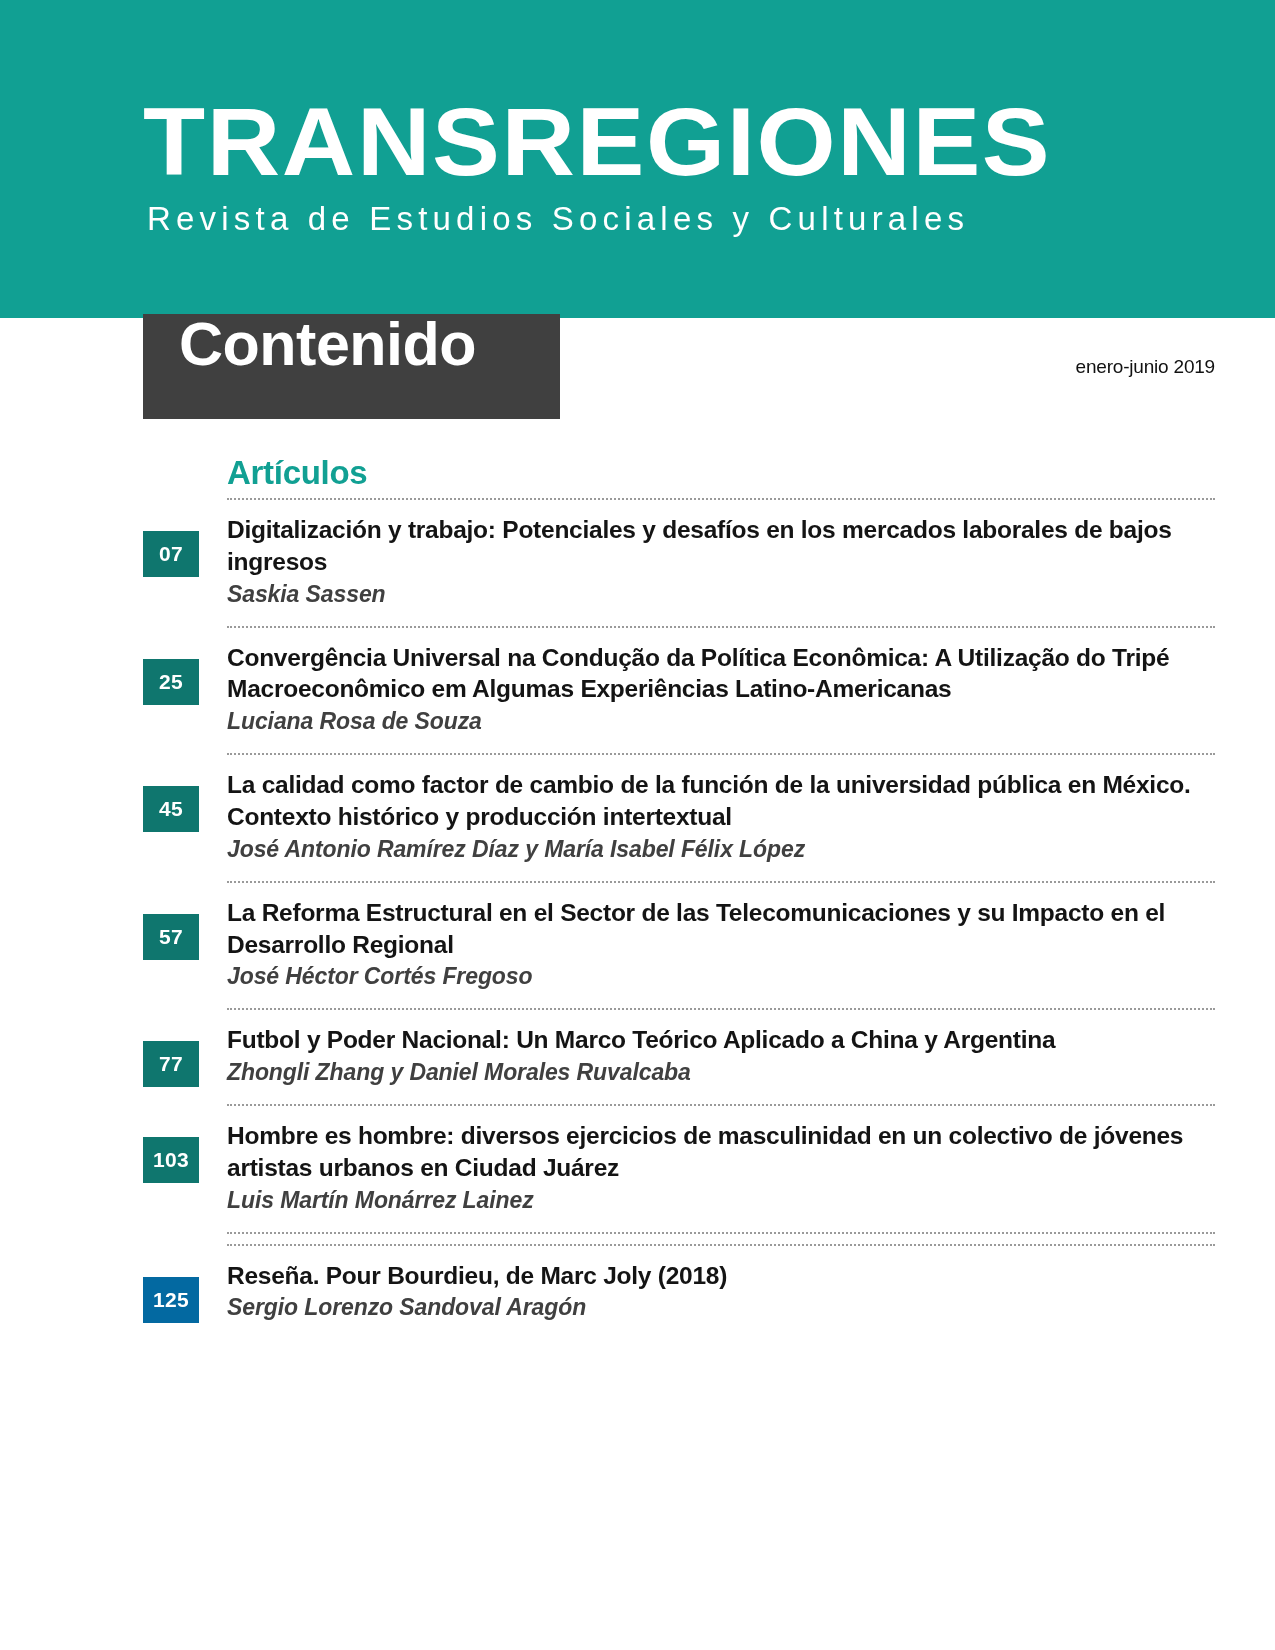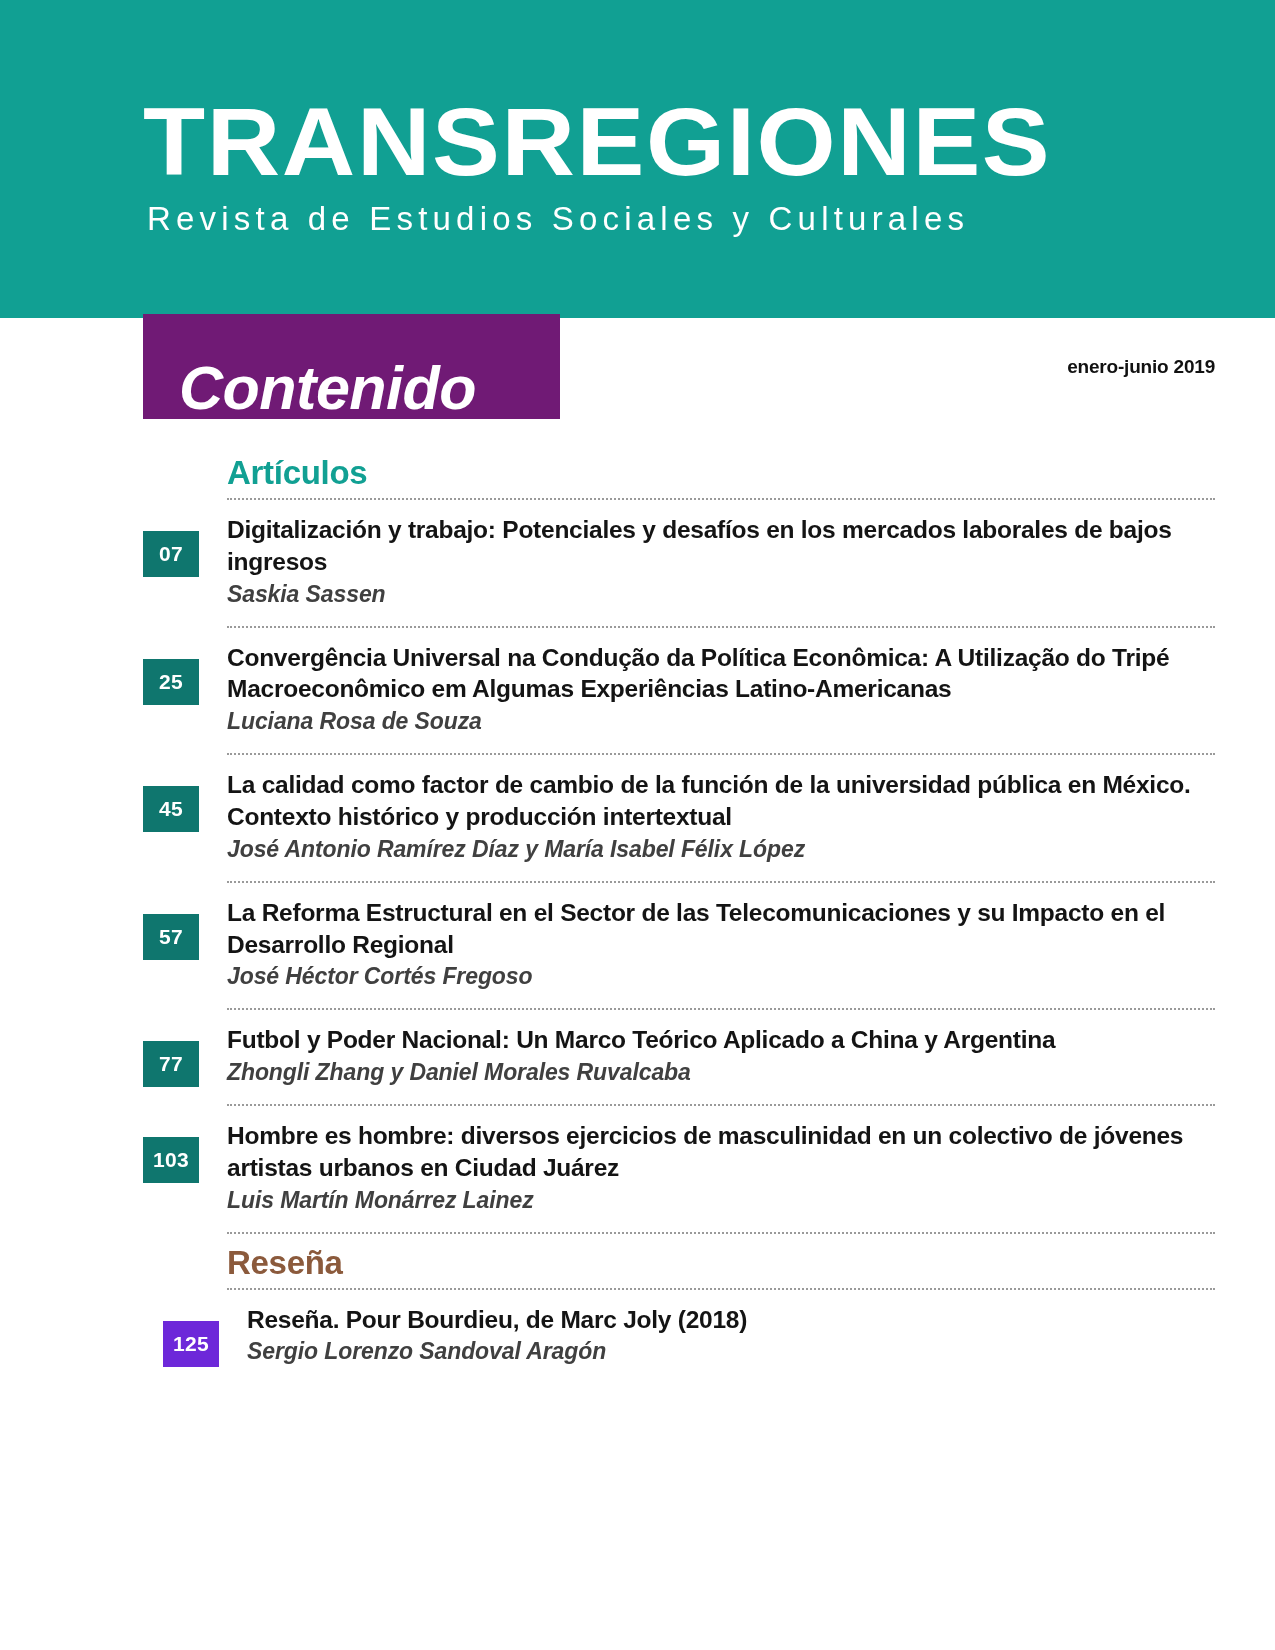--- a/index.html
+++ b/index.html
@@ -57,40 +57,39 @@
   .contenido-row {
     position: relative;
     height: 122px;
   }
   .contenido-box {
     position: absolute;
     left: 143px;
     top: -4px;
     width: 417px;
     height: 105px;
-    background: #701a75;
+    background: #404040;
     display: flex;
-    align-items: flex-end;
-    font-style: italic;
+    align-items: flex-start;
   }
   .contenido-label {
     font-family: "Liberation Sans", sans-serif;
     font-size: 61px;
     font-weight: 700;
     color: #ffffff;
     margin-left: 36px;
     letter-spacing: -0.5px;
     line-height: 1;
   }
   .issue-date {
     position: absolute;
     right: 60px;
     top: 38px;
     font-size: 19px;
-    font-weight: 700;
+    font-weight: 400;
     color: #111111;
     letter-spacing: -0.2px;
   }
 
   
   .toc {
     position: absolute;
     left: 143px;
     right: 60px;
     top: 452px;
@@ -126,21 +125,21 @@
     display: flex;
     align-items: center;
     justify-content: center;
     color: #ffffff;
     font-size: 21px;
     font-weight: 700;
     margin-top: 17px;
     letter-spacing: 0.3px;
   }
   .badge.teal  { background: #0f766e; }
-  .badge.brown { background: #6d28d9; margin-left: 20px; }
+  .badge.brown { background: #0369a1; }
 
   .entry-body {
     margin-left: 28px;
     flex: 1 1 auto;
     min-width: 0;
   }
   .entry-title {
     font-size: 24.5px;
     font-weight: 700;
     line-height: 1.3;
@@ -234,21 +233,20 @@
       <div class="badge teal">103</div>
       <div class="entry-body">
         <p class="entry-title">Hombre es hombre: diversos ejercicios de masculinidad en un colectivo de jóvenes artistas urbanos en Ciudad Juárez</p>
         <p class="entry-author">Luis Martín Monárrez Lainez</p>
       </div>
     </article>
     <hr class="rule">
   </section>
 
   <section class="section-block heading-wrap">
-    <h2 class="section-heading brown">Reseña</h2>
     <hr class="rule">
 
     <article class="entry">
       <div class="badge brown">125</div>
       <div class="entry-body">
         <p class="entry-title">
           <span>Reseña. </span><span class="ital">Pour Bourdieu</span><span>, de Marc Joly (2018)</span>
         </p>
         <p class="entry-author">Sergio Lorenzo Sandoval Aragón</p>
       </div>

